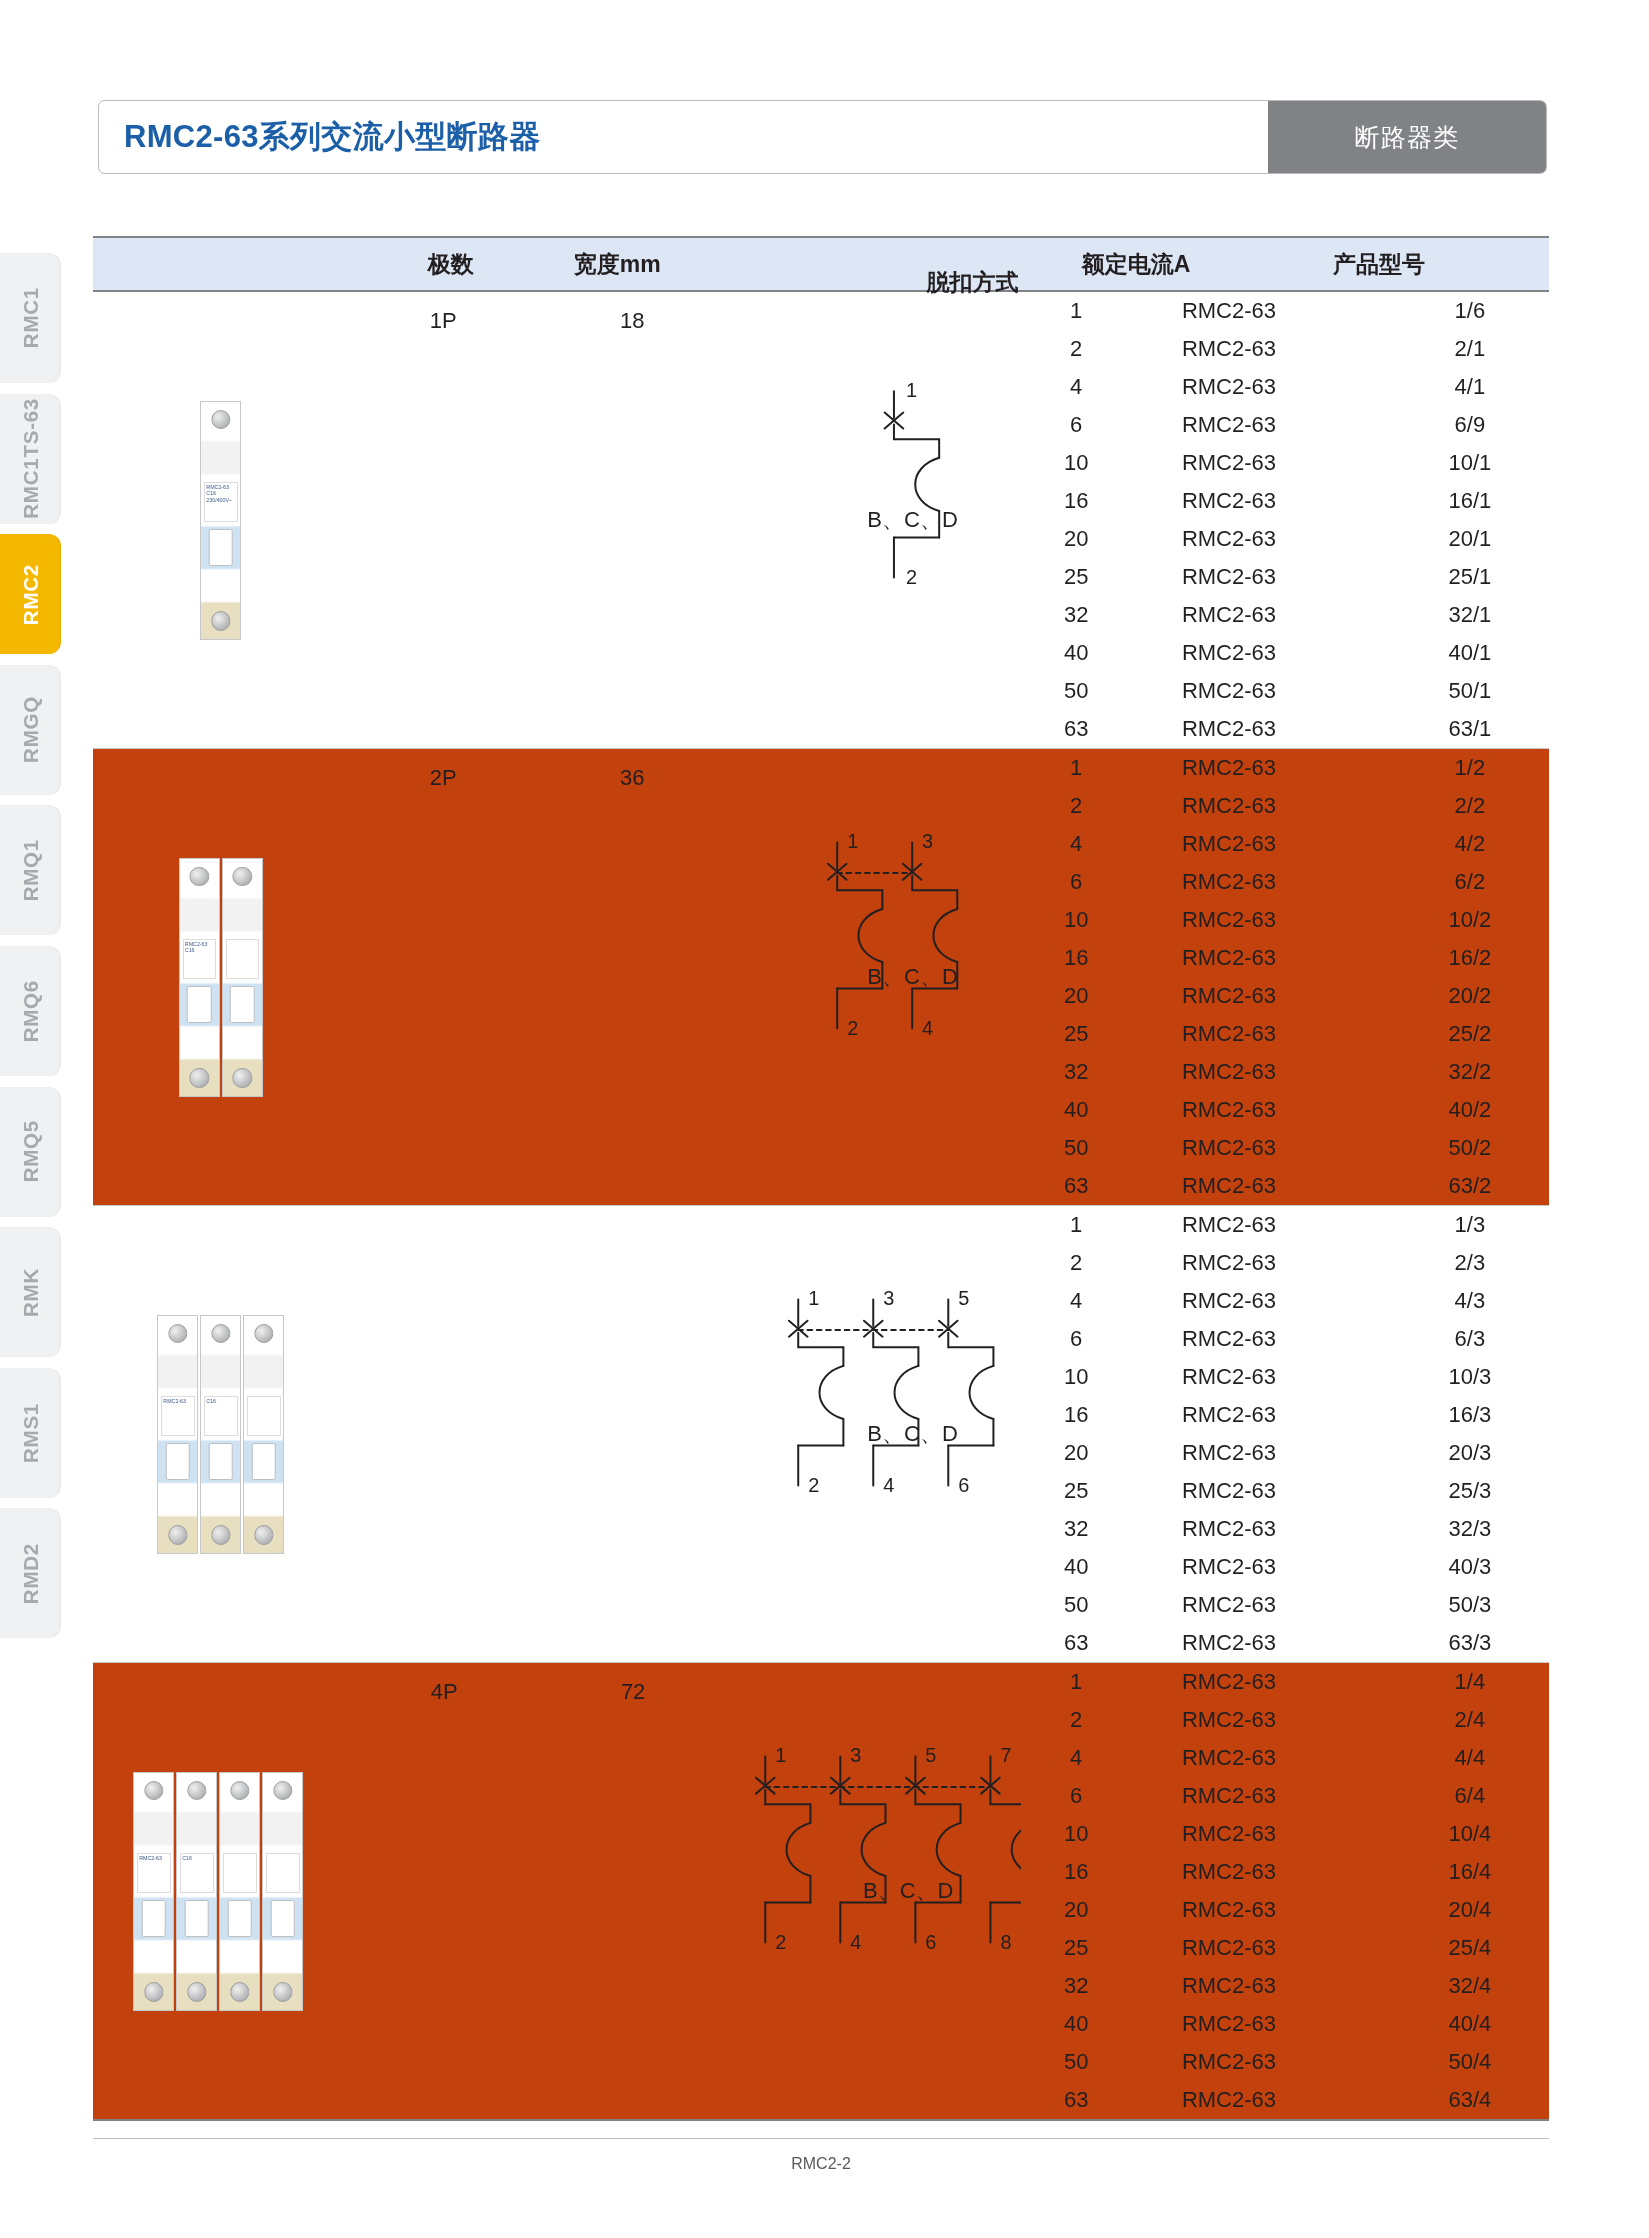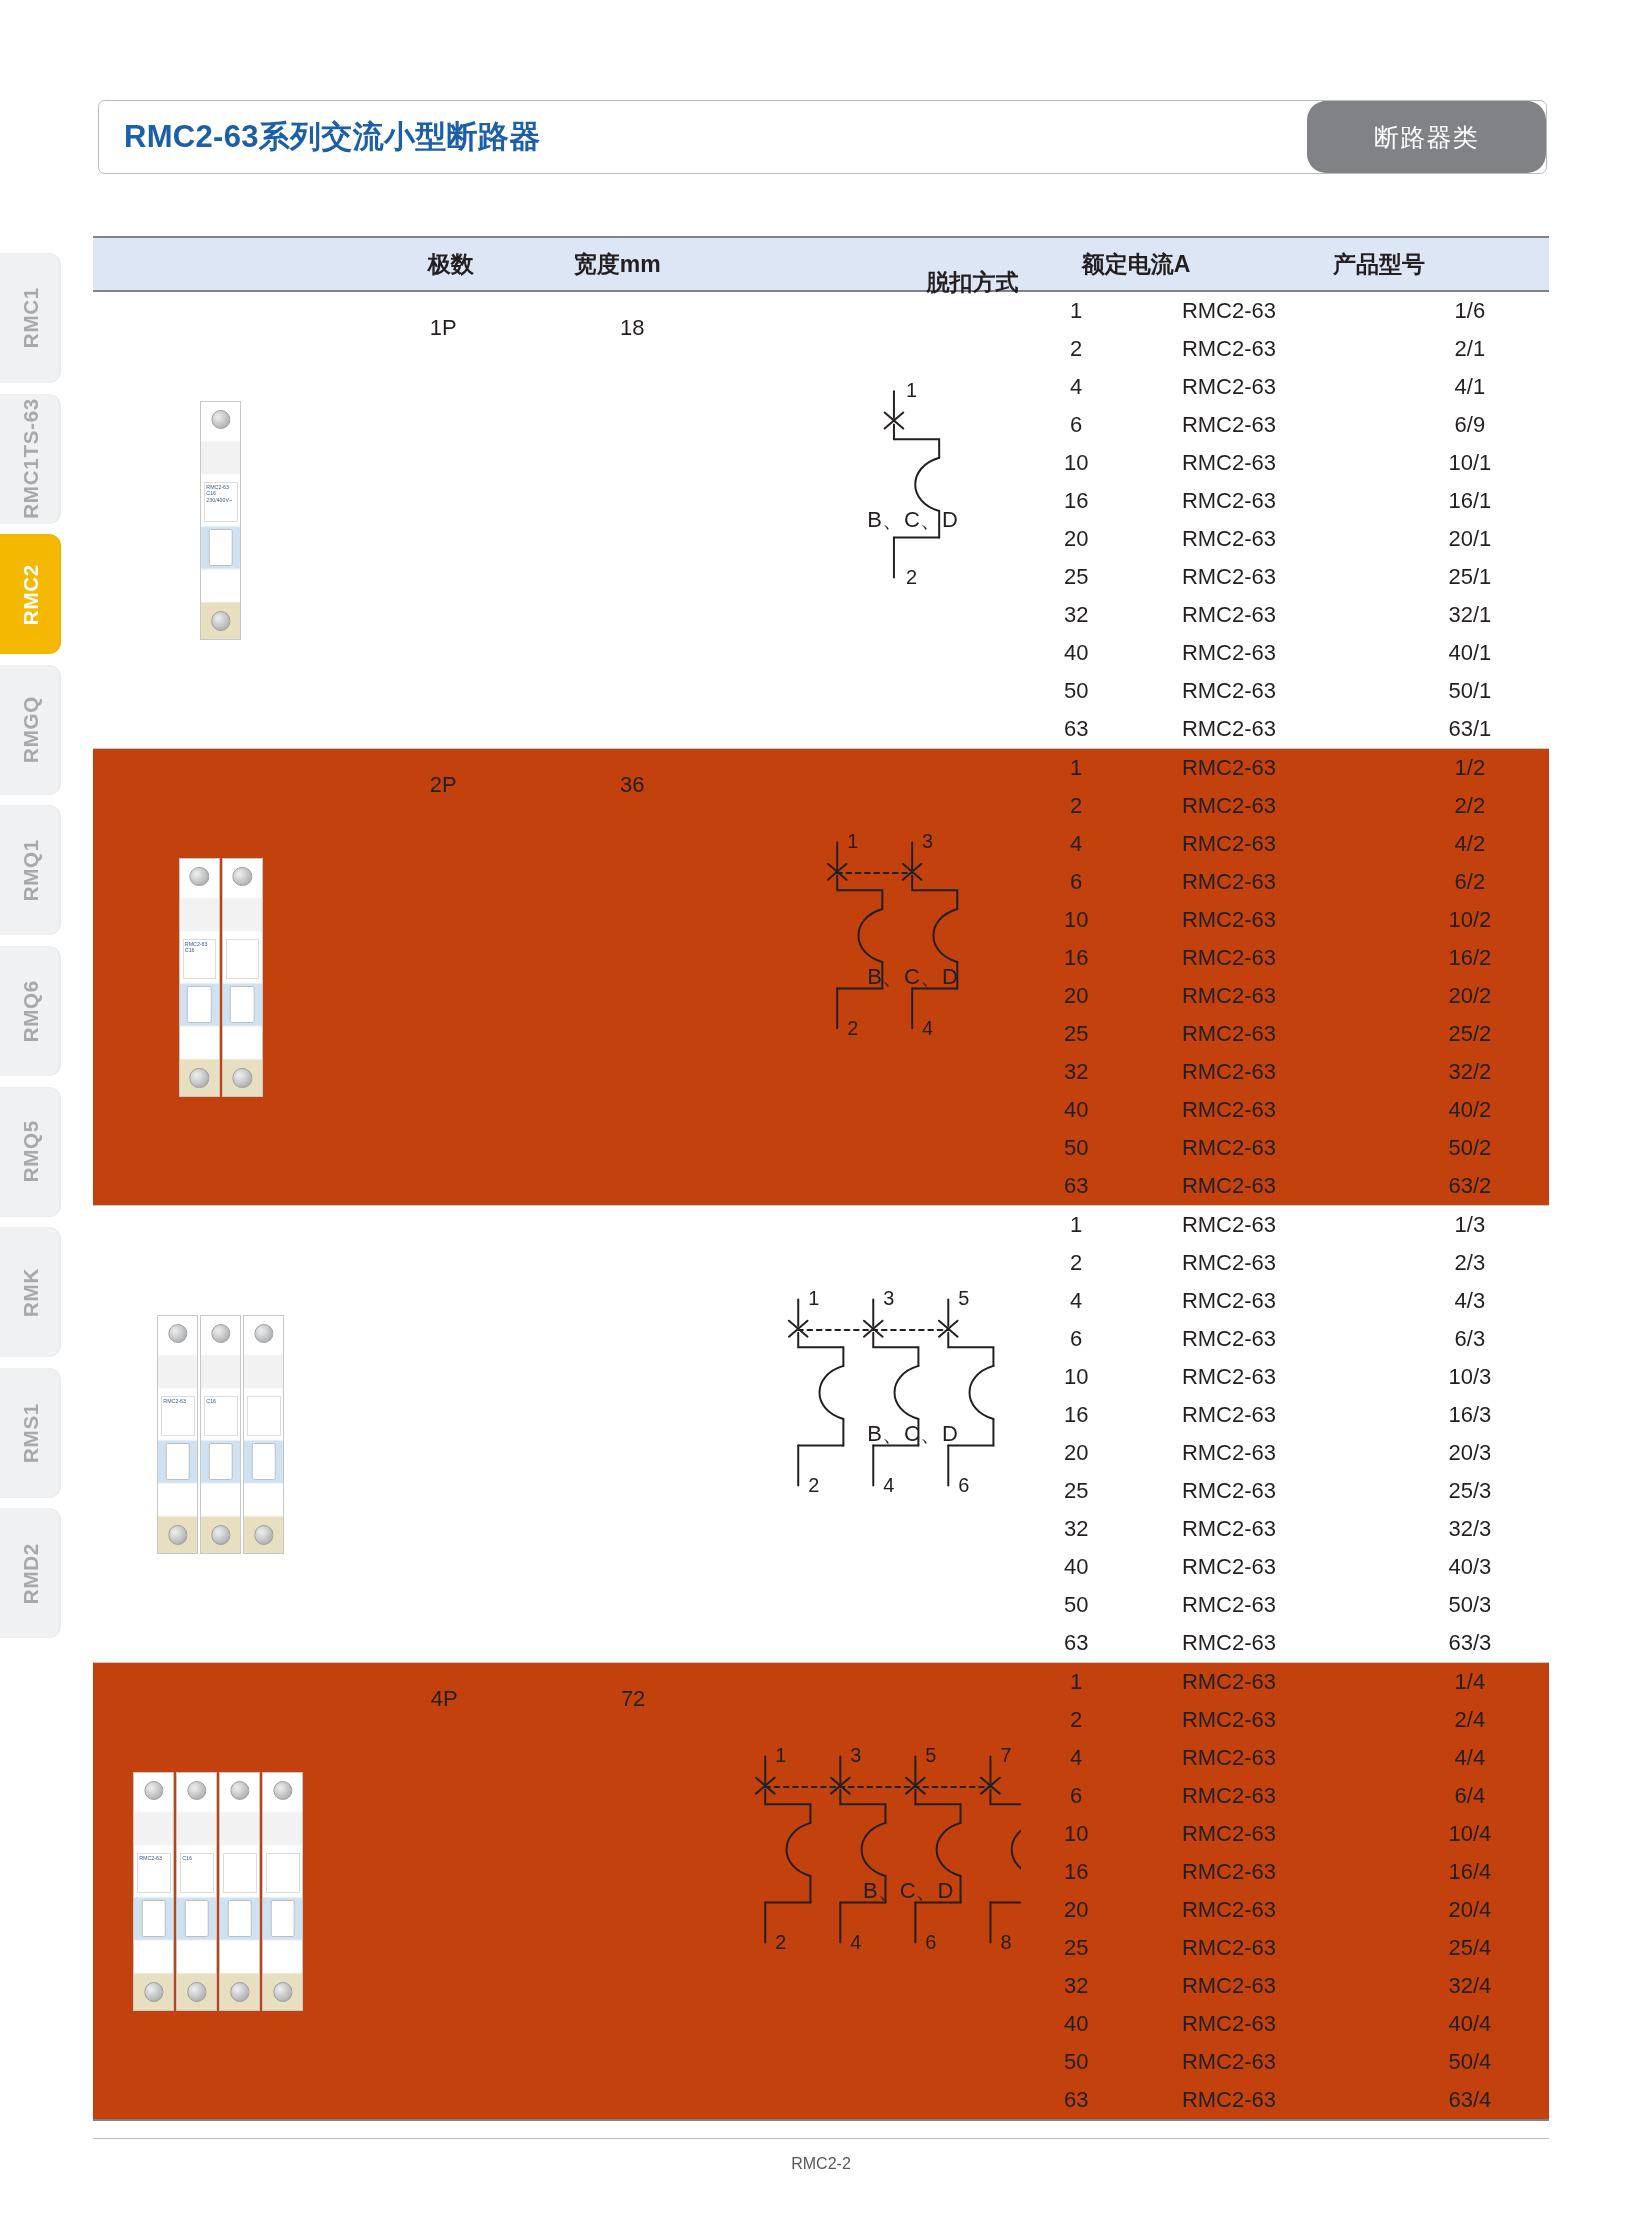--- a/index.html
+++ b/index.html
@@ -69,29 +69,28 @@
     flex: 1;
     display: flex;
     align-items: center;
     padding-left: 25px;
     font-size: 31px;
     font-weight: bold;
     color: #1b5fa8;
     letter-spacing: 0.3px;
   }
   .header-badge {
-    width: 239px;
+    width: 278px;
     background: #808285;
     color: #ffffff;
     font-size: 25px;
     display: flex;
     align-items: center;
     justify-content: center;
     letter-spacing: 1.3px;
-    border-radius: 19px;
   }
 
   
   .table-wrap {
     position: absolute;
     left: 93px;
     top: 236px;
     width: 1456px;
   }
   .thead {
@@ -127,21 +126,21 @@
     display: flex;
     align-items: center;
     justify-content: center;
   }
   .cell-mid {
     width: 585px;
     position: relative;
   }
   .poles-row {
     display: flex;
-    padding-top: 23px;
+    padding-top: 16px;
     font-size: 22px;
   }
   .poles-row .p { width: 189px; text-align: center; }
   .poles-row .w { width: 189px; text-align: center; }
   .trip-cell {
     width: 206px;
     display: flex;
     align-items: center;
     justify-content: center;
     font-size: 22px;

